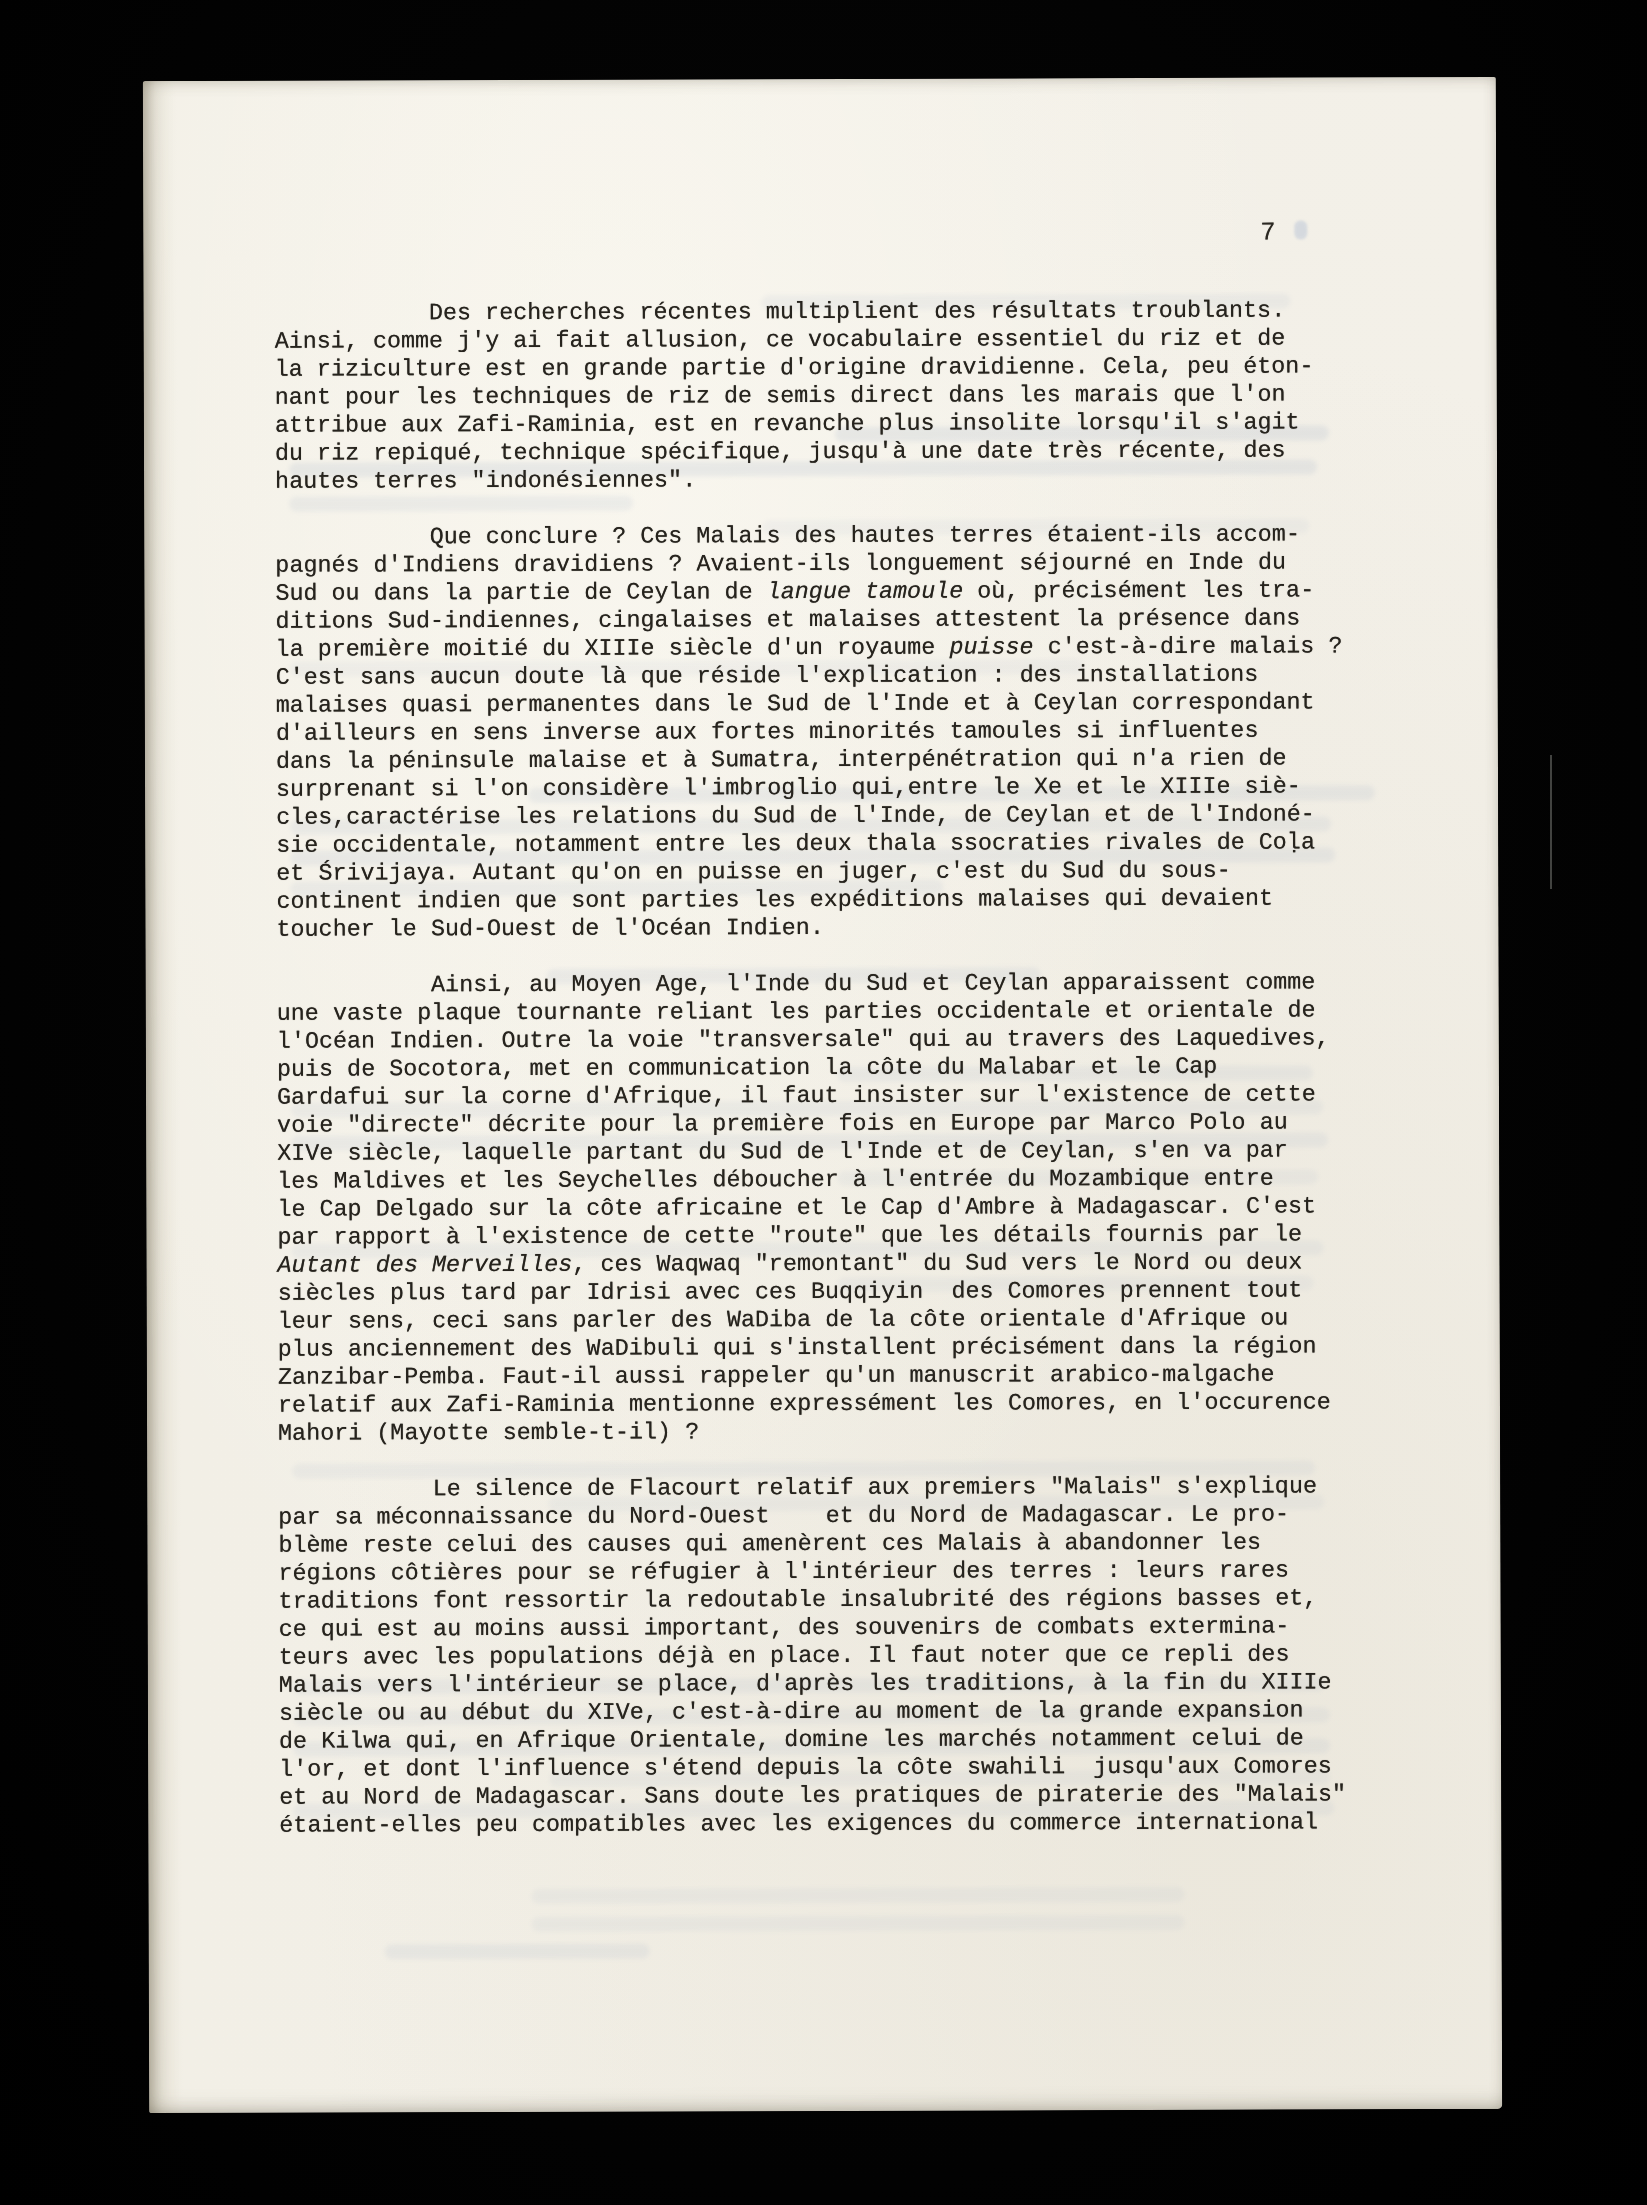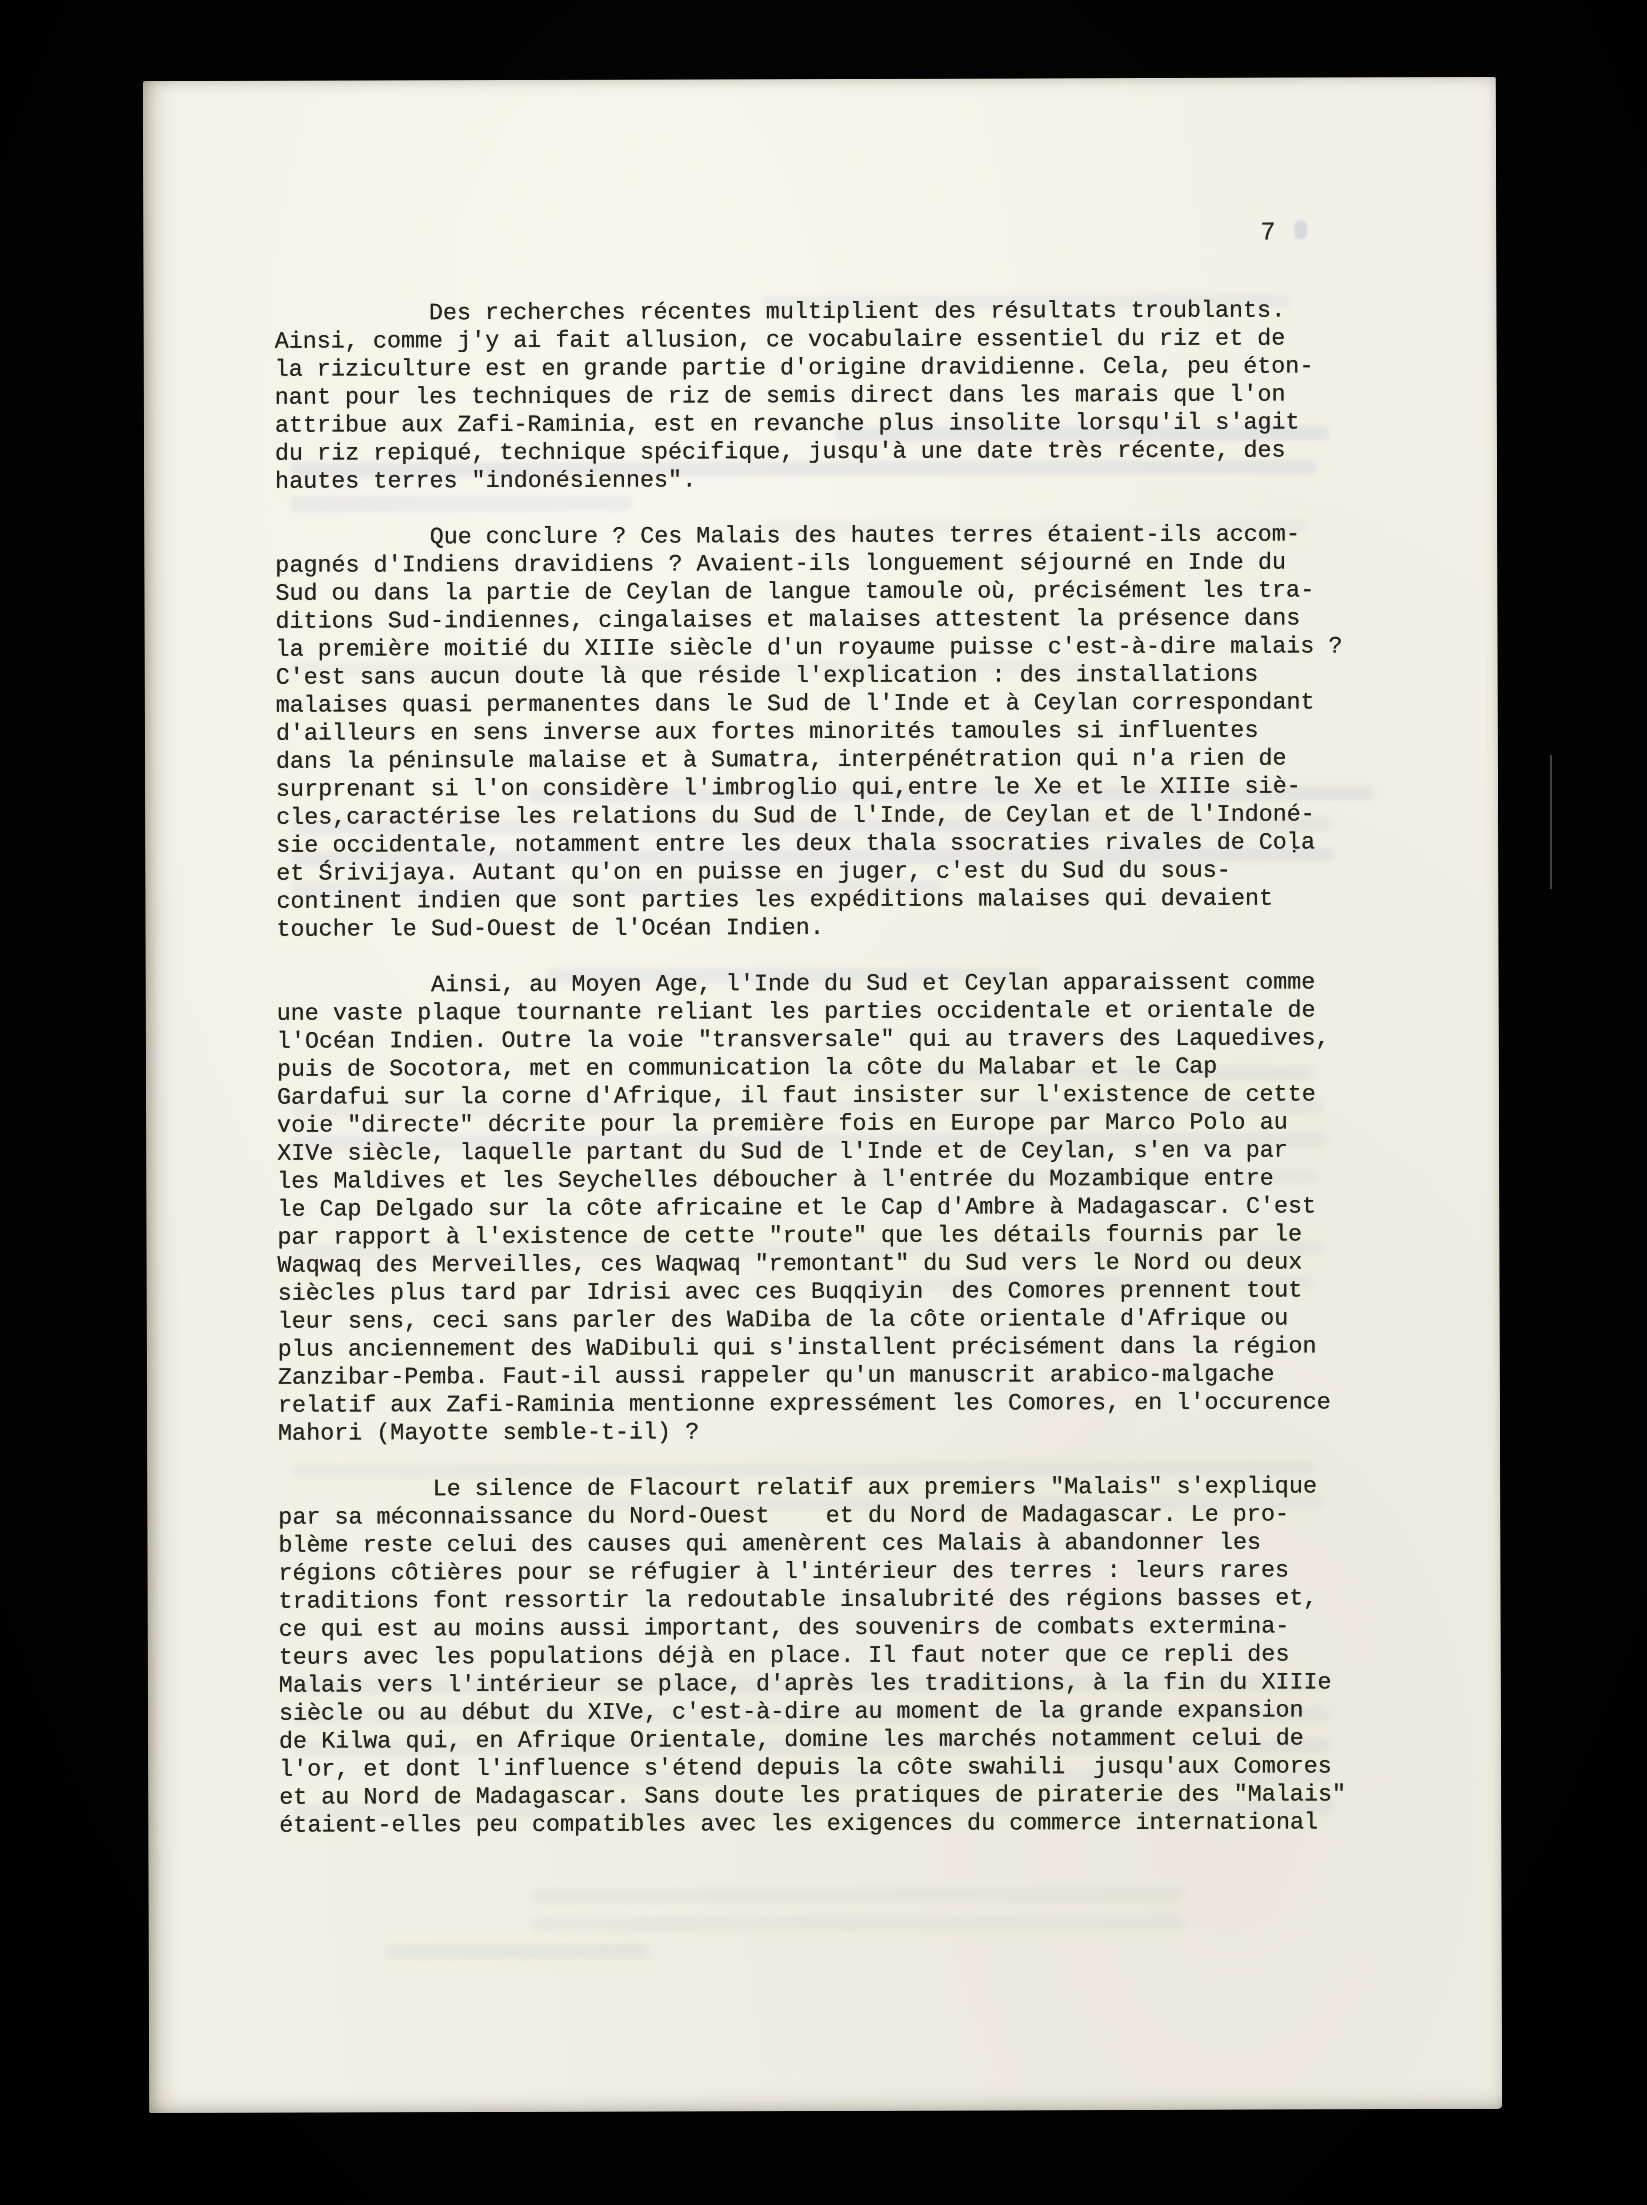--- a/index.html
+++ b/index.html
@@ -48,21 +48,21 @@
     font-size: 23.4px;
     color: #26231d;
     text-shadow: 0 0 0.7px rgba(38,35,29,0.75);
   }
   .para + .para { margin-top: 28px; }
   .line {
     height: 28px;
     line-height: 28px;
     white-space: pre;
   }
-  .it { }
+  .it { font-style: italic; }
   .bleed {
     position: absolute;
     height: 15px;
     background: #8ea0bd;
     border-radius: 8px;
     filter: blur(2.2px);
     z-index: 1;
     pointer-events: none;
   }
   .bleed-blob {
@@ -121,21 +121,21 @@
           <div class="line"><span>           Ainsi, au Moyen Age, l'Inde du Sud et Ceylan apparaissent comme</span></div>
           <div class="line"><span>une vaste plaque tournante reliant les parties occidentale et orientale de</span></div>
           <div class="line"><span>l'Océan Indien. Outre la voie "transversale" qui au travers des Laquedives,</span></div>
           <div class="line"><span>puis de Socotora, met en communication la côte du Malabar et le Cap</span></div>
           <div class="line"><span>Gardafui sur la corne d'Afrique, il faut insister sur l'existence de cette</span></div>
           <div class="line"><span>voie "directe" décrite pour la première fois en Europe par Marco Polo au</span></div>
           <div class="line"><span>XIVe siècle, laquelle partant du Sud de l'Inde et de Ceylan, s'en va par</span></div>
           <div class="line"><span>les Maldives et les Seychelles déboucher à l'entrée du Mozambique entre</span></div>
           <div class="line"><span>le Cap Delgado sur la côte africaine et le Cap d'Ambre à Madagascar. C'est</span></div>
           <div class="line"><span>par rapport à l'existence de cette "route" que les détails fournis par le</span></div>
-          <div class="line"><span class="it">Waqwaq des Merveilles</span><span>, ces Waqwaq "remontant" du Sud vers le Nord ou deux</span></div>
+          <div class="line"><span class="it">Autant des Merveilles</span><span>, ces Waqwaq "remontant" du Sud vers le Nord ou deux</span></div>
           <div class="line"><span>siècles plus tard par Idrisi avec ces Buqqiyin  des Comores prennent tout</span></div>
           <div class="line"><span>leur sens, ceci sans parler des WaDiba de la côte orientale d'Afrique ou</span></div>
           <div class="line"><span>plus anciennement des WaDibuli qui s'installent précisément dans la région</span></div>
           <div class="line"><span>Zanzibar-Pemba. Faut-il aussi rappeler qu'un manuscrit arabico-malgache</span></div>
           <div class="line"><span>relatif aux Zafi-Raminia mentionne expressément les Comores, en l'occurence</span></div>
           <div class="line"><span>Mahori (Mayotte semble-t-il) ?</span></div>
         </div>
         <div class="para">
           <div class="line"><span>           Le silence de Flacourt relatif aux premiers "Malais" s'explique</span></div>
           <div class="line"><span>par sa méconnaissance du Nord-Ouest    et du Nord de Madagascar. Le pro-</span></div>

